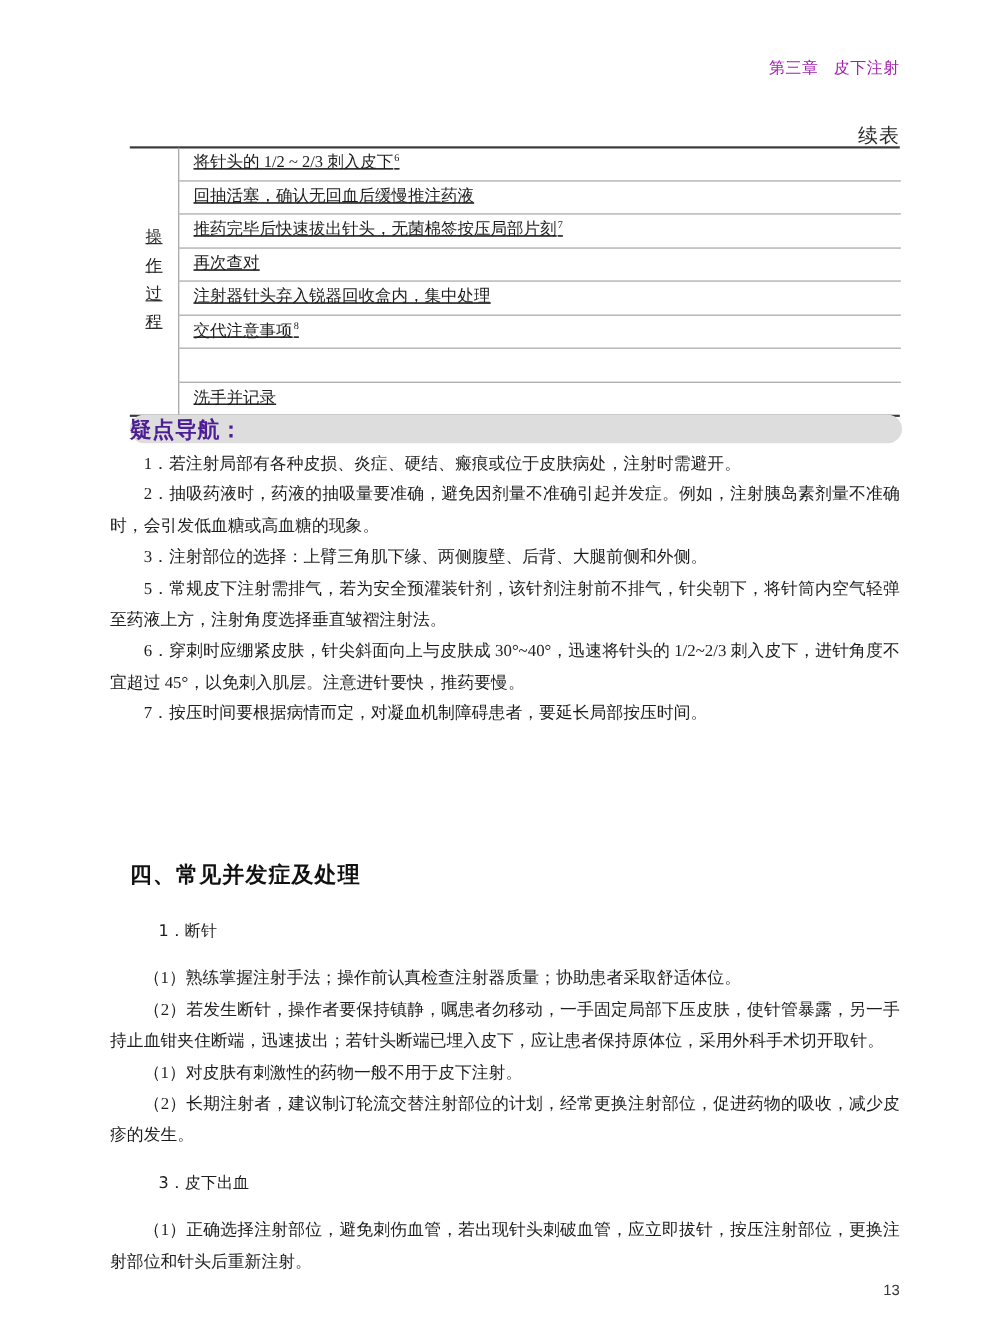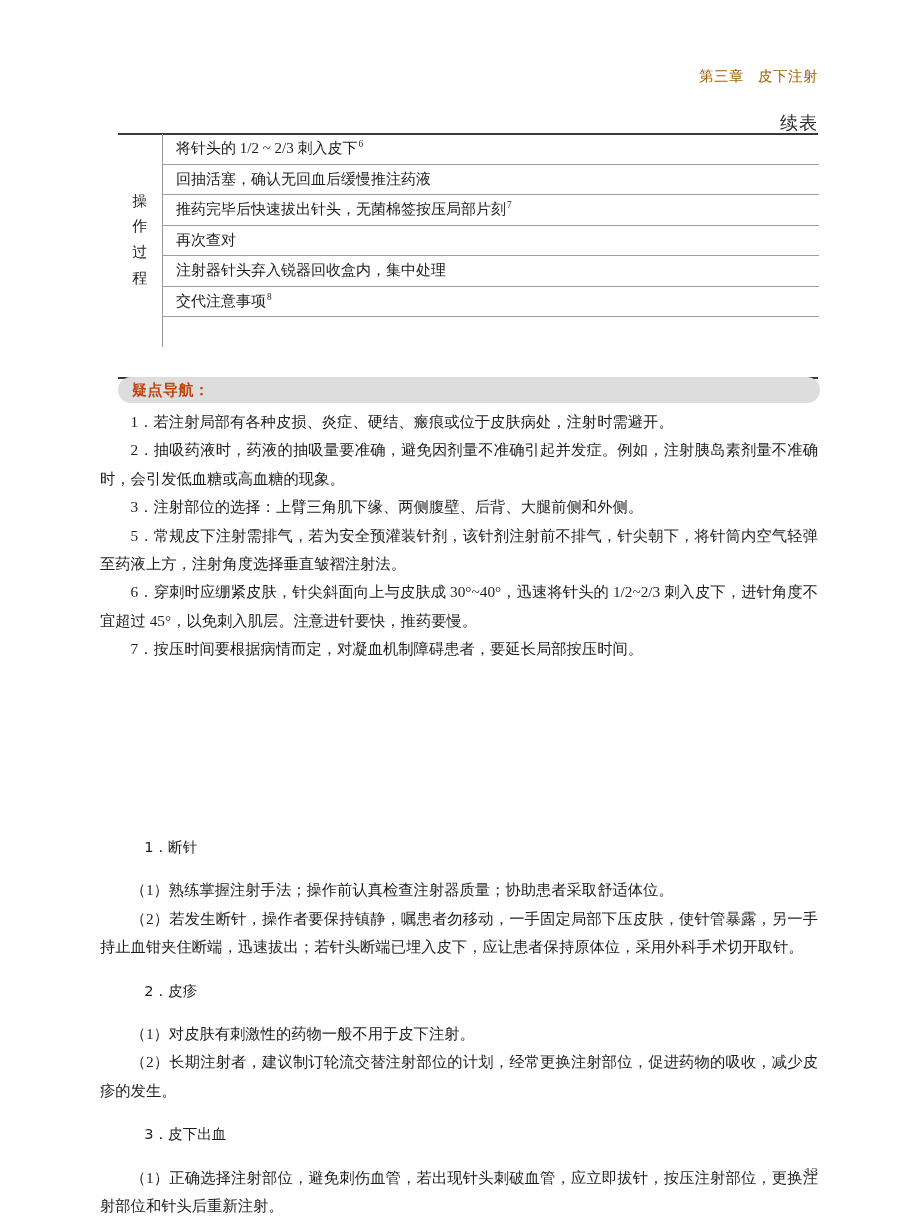--- a/index.html
+++ b/index.html
@@ -19,25 +19,25 @@
   .page {
     position: absolute;
     inset: 0;
     width: 900px;
     height: 1222px;
   }
 
   
   .running-head {
     position: absolute;
-    top: 67px;
+    top: 52px;
     right: 82px;
     font-size: 14.5px;
     letter-spacing: 0.5px;
-    color: #a16207;
+    color: #a21caf;
     white-space: nowrap;
   }
   .running-head .chap-num { margin-right: 14px; }
 
   
   .continued-caption {
     position: absolute;
     top: 111px;
     right: 82px;
     font-size: 18px;
@@ -50,20 +50,21 @@
     position: absolute;
     left: 118px;
     top: 134px;
     width: 700px;
     border-collapse: collapse;
     table-layout: fixed;
   }
   .proc-table td {
     padding: 0;
     vertical-align: middle;
+    text-decoration: underline;
   }
   .label-cell {
     width: 44px;
     text-align: center;
     font-size: 15px;
     line-height: 1.72;
     color: #1d1d1d;
     border-right: 1px solid #9a9a9a;
     padding-right: 8px;
     letter-spacing: 0.5px;
@@ -118,23 +119,22 @@
     width: 702px;
     height: 26px;
     background: #dddddd;
     border-radius: 13px;
     display: flex;
     align-items: center;
   }
   .nav-banner-label {
     font-family: "DejaVu Sans", "Liberation Sans", sans-serif;
     font-weight: bold;
-    font-size: 15px;
-    color: #c2410c;
-    padding-left: 14px;
+    font-size: 20px;
+    color: #4c1d95;
     letter-spacing: 0.5px;
   }
 
   
   .text-block {
     position: absolute;
     left: 100px;
     width: 718px;
     font-size: 15.3px;
     line-height: 28.4px;
@@ -166,21 +166,21 @@
     font-weight: normal;
     font-family: "DejaVu Sans", "Liberation Sans", sans-serif;
     font-size: 14.6px;
   }
 
   
   .folio {
     position: absolute;
     right: 82px;
     bottom: 42px;
-    font-family: Liberation Serif, serif;
+    font-family: Liberation Sans, sans-serif;
     font-size: 13.5px;
     color: #3a3a3a;
   }
 </style>
 </head>
 <body>
 
 <div class="page">
 
   <div class="running-head">
@@ -216,20 +216,23 @@
                 </tr>
           <tr>
                   <td><span>注射器针头弃入锐器回收盒内，集中处理</span><sup></sup></td>
                 </tr>
           <tr>
                   <td><span>交代注意事项</span><sup>8</sup></td>
                 </tr>
           <tr>
                   <td><sup></sup></td>
                 </tr>
+          <tr>
+                  <td><span>洗手并记录</span><sup></sup></td>
+                </tr>
         </tbody>
             </table>
       </td>
     </tr>
   </tbody>
     </table>
   <div class="tbl-bottom-rule" id="tbl-bottom-rule" style="top: 377px;"></div>
 
   <div class="nav-banner">
     <span class="nav-banner-label">疑点导航：</span>
@@ -237,27 +240,27 @@
 
   <div class="text-block num-list" style="top:408px;">
     <p class="para">1．若注射局部有各种皮损、炎症、硬结、瘢痕或位于皮肤病处，注射时需避开。</p>
     <p class="para">2．抽吸药液时，药液的抽吸量要准确，避免因剂量不准确引起并发症。例如，注射胰岛素剂量不准确时，会引发低血糖或高血糖的现象。</p>
     <p class="para">3．注射部位的选择：上臂三角肌下缘、两侧腹壁、后背、大腿前侧和外侧。</p>
     <p class="para">5．常规皮下注射需排气，若为安全预灌装针剂，该针剂注射前不排气，针尖朝下，将针筒内空气轻弹至药液上方，注射角度选择垂直皱褶注射法。</p>
     <p class="para">6．穿刺时应绷紧皮肤，针尖斜面向上与皮肤成 30°~40°，迅速将针头的 1/2~2/3 刺入皮下，进针角度不宜超过 45°，以免刺入肌层。注意进针要快，推药要慢。</p>
     <p class="para">7．按压时间要根据病情而定，对凝血机制障碍患者，要延长局部按压时间。</p>
   </div>
 
+  <div class="section-heading">四、常见并发症及处理</div>
 
   <div class="text-block" style="top:818px;">
     <p class="sub-heading">1．断针</p>
     <p class="para">（1）熟练掌握注射手法；操作前认真检查注射器质量；协助患者采取舒适体位。</p>
     <p class="para">（2）若发生断针，操作者要保持镇静，嘱患者勿移动，一手固定局部下压皮肤，使针管暴露，另一手持止血钳夹住断端，迅速拔出；若针头断端已埋入皮下，应让患者保持原体位，采用外科手术切开取针。</p>
 
-    <p class="sub-heading">2．皮疹</p>
     <p class="para">（1）对皮肤有刺激性的药物一般不用于皮下注射。</p>
     <p class="para">（2）长期注射者，建议制订轮流交替注射部位的计划，经常更换注射部位，促进药物的吸收，减少皮疹的发生。</p>
 
     <p class="sub-heading">3．皮下出血</p>
     <p class="para">（1）正确选择注射部位，避免刺伤血管，若出现针头刺破血管，应立即拔针，按压注射部位，更换注射部位和针头后重新注射。</p>
   </div>
 
   <div class="folio">13</div>
 
 </div>

